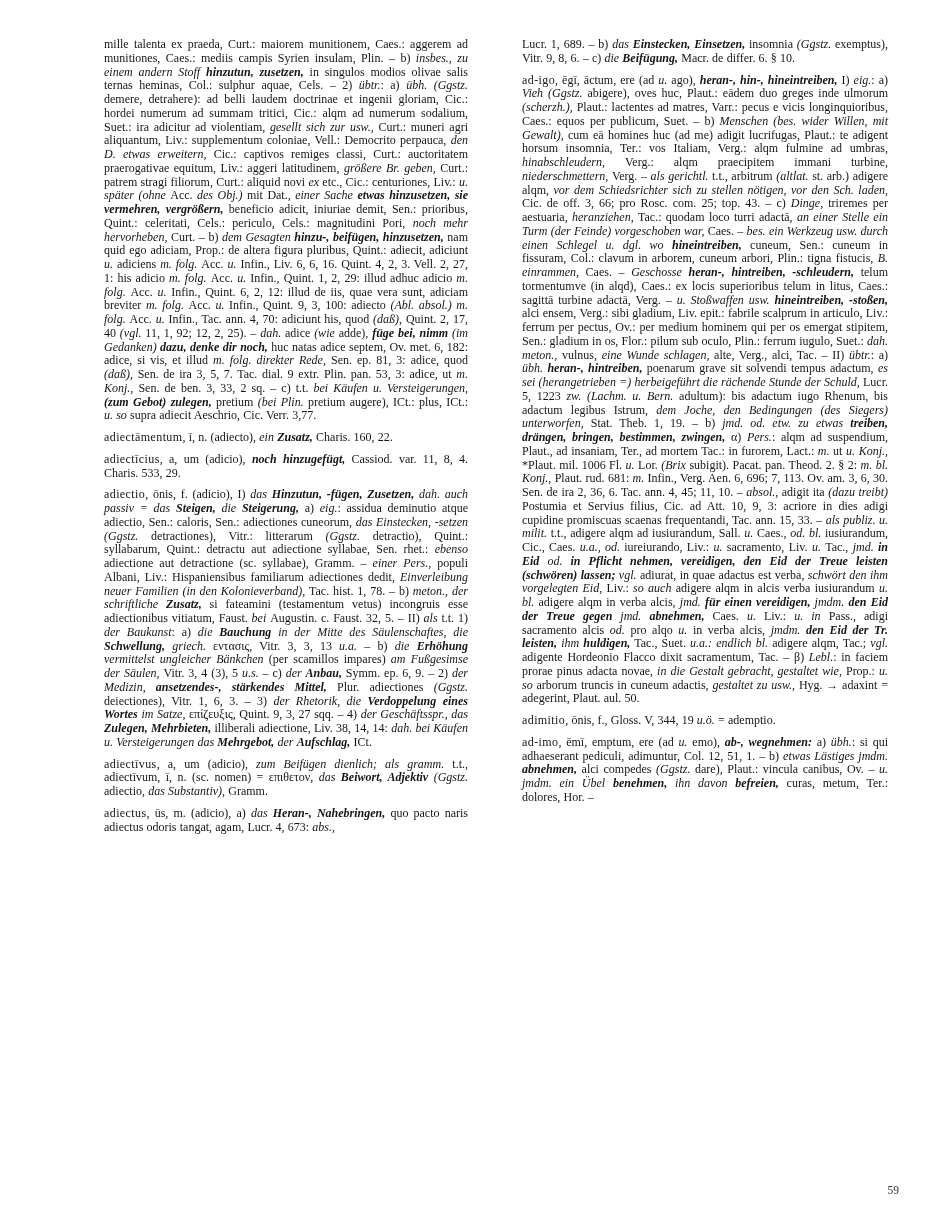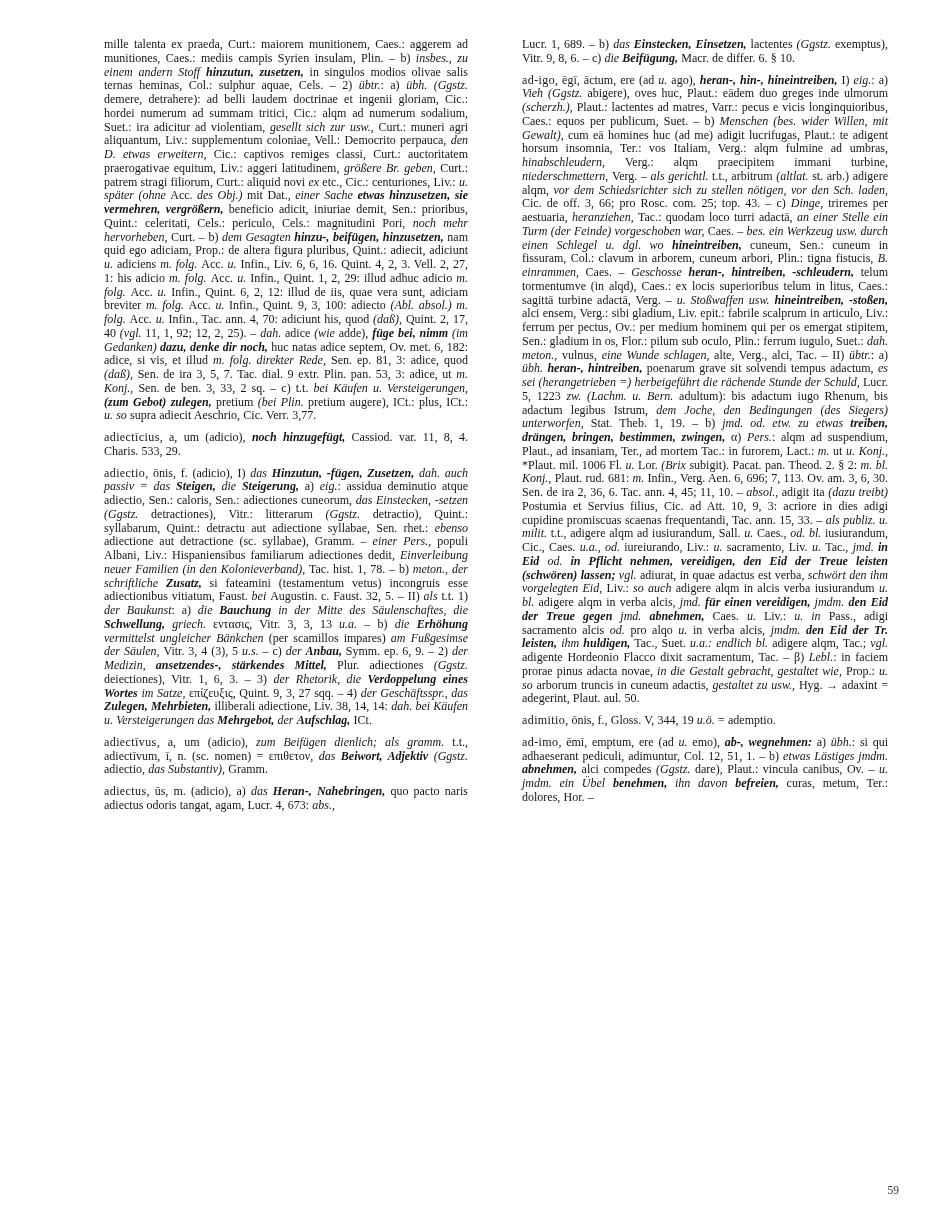--- a/index.html
+++ b/index.html
@@ -39,25 +39,26 @@
     color: #333;
     margin-top: 40px;
   }
 </style>
 </head>
 <body>
 
 <div class="sheet">
   <div class="col" data-col="0">
       <p class="para"><span>mille talenta ex praeda, Curt.: maiorem munitionem, Caes.: aggerem ad munitiones, Caes.: mediis campis Syrien insulam, Plin. – b) </span><span class="it">insbes., zu einem andern Stoff </span><span class="bdi">hinzutun, zusetzen,</span><span> in singulos modios olivae salis ternas heminas, Col.: sulphur aquae, Cels. – 2) </span><span class="it">übtr.</span><span>: a) </span><span class="it">übh. (Ggstz. </span><span>demere, detrahere): ad belli laudem doctrinae et ingenii gloriam, Cic.: hordei numerum ad summam tritici, Cic.: alqm ad numerum sodalium, Suet.: ira adicitur ad violentiam, </span><span class="it">gesellt sich zur usw., </span><span>Curt.: muneri agri aliquantum, Liv.: supplementum coloniae, Vell.: Democrito perpauca, </span><span class="it">den D. etwas erweitern, </span><span>Cic.: captivos remiges classi, Curt.: auctoritatem praerogativae equitum, Liv.: aggeri latitudinem, </span><span class="it">größere Br. geben, </span><span>Curt.: patrem stragi filiorum, Curt.: aliquid novi </span><span class="it">ex </span><span>etc., Cic.: centuriones, Liv.: </span><span class="it">u. später (ohne </span><span>Acc. </span><span class="it">des Obj.) </span><span>mit Dat., </span><span class="it">einer Sache </span><span class="bdi">etwas hinzusetzen, sie vermehren, vergrößern,</span><span> beneficio adicit, iniuriae demit, Sen.: prioribus, Quint.: celeritati, Cels.: periculo, Cels.: magnitudini Pori, </span><span class="it">noch mehr hervorheben, </span><span>Curt. – b) </span><span class="it">dem Gesagten </span><span class="bdi">hinzu-, beifügen, hinzusetzen,</span><span> nam quid ego adiciam, Prop.: de altera figura pluribus, Quint.: adiecit, adiciunt </span><span class="it">u. </span><span>adiciens </span><span class="it">m. folg. </span><span>Acc. </span><span class="it">u. </span><span>Infin., Liv. 6, 6, 16. Quint. 4, 2, 3. Vell. 2, 27, 1: his adicio </span><span class="it">m. folg. </span><span>Acc. </span><span class="it">u. </span><span>Infin., Quint. 1, 2, 29: illud adhuc adicio </span><span class="it">m. folg. </span><span>Acc. </span><span class="it">u. </span><span>Infin., Quint. 6, 2, 12: illud de iis, quae vera sunt, adiciam breviter </span><span class="it">m. folg. </span><span>Acc. </span><span class="it">u. </span><span>Infin., Quint. 9, 3, 100: adiecto </span><span class="it">(Abl. absol.) m. folg. </span><span>Acc. </span><span class="it">u. </span><span>Infin., Tac. ann. 4, 70: adiciunt his, quod </span><span class="it">(daß), </span><span>Quint. 2, 17, 40 </span><span class="it">(vgl. </span><span>11, 1, 92; 12, 2, 25). – </span><span class="it">dah. </span><span>adice </span><span class="it">(wie </span><span>adde), </span><span class="bdi">füge bei, nimm </span><span class="it">(im Gedanken) </span><span class="bdi">dazu, denke dir noch,</span><span> huc natas adice septem, Ov. met. 6, 182: adice, si vis, et illud </span><span class="it">m. folg. direkter Rede, </span><span>Sen. ep. 81, 3: adice, quod </span><span class="it">(daß), </span><span>Sen. de ira 3, 5, 7. Tac. dial. 9 extr. Plin. pan. 53, 3: adice, ut </span><span class="it">m. Konj., </span><span>Sen. de ben. 3, 33, 2 sq. – c) t.t. </span><span class="it">bei Käufen u. Versteigerungen, </span><span class="bdi">(zum Gebot) zulegen,</span><span> pretium </span><span class="it">(bei Plin. </span><span>pretium augere), ICt.: plus, ICt.: </span><span class="it">u. so </span><span>supra adiecit Aeschrio, Cic. Verr. 3,77.</span></p>
+      <p class="para"><span class="bd">adiectāmentum</span><span>, ī, n. (adiecto), </span><span class="it">ein </span><span class="bdi">Zusatz,</span><span> Charis. 160, 22.</span></p>
       <p class="para"><span class="bd">adiectīcius</span><span>, a, um (adicio), </span><span class="bdi">noch hinzugefügt,</span><span> Cassiod. var. 11, 8, 4. Charis. 533, 29.</span></p>
       <p class="para"><span class="bd">adiectio</span><span>, ōnis, f. (adicio), I) </span><span class="it">das </span><span class="bdi">Hinzutun, -fügen, Zusetzen,</span><span class="it"> dah. auch passiv = das </span><span class="bdi">Steigen,</span><span class="it"> die </span><span class="bdi">Steigerung,</span><span> a) </span><span class="it">eig.</span><span>: assidua deminutio atque adiectio, Sen.: caloris, Sen.: adiectiones cuneorum, </span><span class="it">das Einstecken, -setzen (Ggstz. </span><span>detractiones), Vitr.: litterarum </span><span class="it">(Ggstz. </span><span>detractio), Quint.: syllabarum, Quint.: detractu aut adiectione syllabae, Sen. rhet.: </span><span class="it">ebenso </span><span>adiectione aut detractione (sc. syllabae), Gramm. – </span><span class="it">einer Pers., </span><span>populi Albani, Liv.: Hispaniensibus familiarum adiectiones dedit, </span><span class="it">Einverleibung neuer Familien (in den Kolonieverband), </span><span>Tac. hist. 1, 78. – b) </span><span class="it">meton., der schriftliche </span><span class="bdi">Zusatz,</span><span> si fateamini (testamentum vetus) incongruis esse adiectionibus vitiatum, Faust. </span><span class="it">bei </span><span>Augustin. c. Faust. 32, 5. – II) </span><span class="it">als </span><span>t.t. 1) </span><span class="it">der Baukunst</span><span>: a) </span><span class="it">die </span><span class="bdi">Bauchung</span><span class="it"> in der Mitte des Säulenschaftes, die </span><span class="bdi">Schwellung,</span><span class="it"> griech. </span><span>εντασις, Vitr. 3, 3, 13 </span><span class="it">u.a. </span><span>– b) </span><span class="it">die </span><span class="bdi">Erhöhung</span><span class="it"> vermittelst ungleicher Bänkchen </span><span>(per scamillos impares) </span><span class="it">am Fußgesimse der Säulen, </span><span>Vitr. 3, 4 (3), 5 </span><span class="it">u.s. </span><span>– c) </span><span class="it">der </span><span class="bdi">Anbau,</span><span> Symm. ep. 6, 9. – 2) </span><span class="it">der Medizin, </span><span class="bdi">ansetzendes-, stärkendes Mittel,</span><span> Plur. adiectiones </span><span class="it">(Ggstz. </span><span>deiectiones), Vitr. 1, 6, 3. – 3) </span><span class="it">der Rhetorik, die </span><span class="bdi">Verdoppelung eines Wortes</span><span class="it"> im Satze, </span><span>επίζευξις, Quint. 9, 3, 27 sqq. – 4) </span><span class="it">der Geschäftsspr., das </span><span class="bdi">Zulegen, Mehrbieten,</span><span> illiberali adiectione, Liv. 38, 14, 14: </span><span class="it">dah. bei Käufen u. Versteigerungen das </span><span class="bdi">Mehrgebot,</span><span class="it"> der </span><span class="bdi">Aufschlag,</span><span> ICt.</span></p>
       <p class="para"><span class="bd">adiectīvus</span><span>, a, um (adicio), </span><span class="it">zum Beifügen dienlich; als gramm. </span><span>t.t., adiectīvum, ī, n. (sc. nomen) = επιθετον, </span><span class="it">das </span><span class="bdi">Beiwort, Adjektiv</span><span class="it"> (Ggstz. </span><span>adiectio, </span><span class="it">das Substantiv), </span><span>Gramm.</span></p>
       <p class="para"><span class="bd">adiectus</span><span>, ūs, m. (adicio), a) </span><span class="it">das </span><span class="bdi">Heran-, Nahebringen,</span><span> quo pacto naris adiectus odoris tangat, agam, Lucr. 4, 673: </span><span class="it">abs.,</span></p>
     </div>
   <div class="col" data-col="1">
-      <p class="para"><span>Lucr. 1, 689. – b) </span><span class="it">das </span><span class="bdi">Einstecken, Einsetzen,</span><span> lactentes </span><span class="it">(Ggstz. </span><span>exemptus), Vitr. 9, 8, 6. – c) </span><span class="it">die </span><span class="bdi">Beifügung,</span><span> Macr. de differ. 6. § 10.</span></p>
+      <p class="para"><span>Lucr. 1, 689. – b) </span><span class="it">das </span><span class="bdi">Einstecken, Einsetzen,</span><span> insomnia </span><span class="it">(Ggstz. </span><span>exemptus), Vitr. 9, 8, 6. – c) </span><span class="it">die </span><span class="bdi">Beifügung,</span><span> Macr. de differ. 6. § 10.</span></p>
       <p class="para"><span class="bd">ad-igo</span><span>, ēgī, āctum, ere (ad </span><span class="it">u. </span><span>ago), </span><span class="bdi">heran-, hin-, hineintreiben,</span><span> I) </span><span class="it">eig.</span><span>: a) </span><span class="it">Vieh (Ggstz. </span><span>abigere), oves huc, Plaut.: eādem duo greges inde ulmorum </span><span class="it">(scherzh.), </span><span>Plaut.: lactentes ad matres, Varr.: pecus e vicis longinquioribus, Caes.: equos per publicum, Suet. – b) </span><span class="it">Menschen (bes. wider Willen, mit Gewalt), </span><span>cum eā homines huc (ad me) adigit lucrifugas, Plaut.: te adigent horsum insomnia, Ter.: vos Italiam, Verg.: alqm fulmine ad umbras, </span><span class="it">hinabschleudern, </span><span>Verg.: alqm praecipitem immani turbine, </span><span class="it">niederschmettern, </span><span>Verg. – </span><span class="it">als gerichtl. </span><span>t.t., arbitrum </span><span class="it">(altlat. </span><span>st. arb.) adigere alqm, </span><span class="it">vor dem Schiedsrichter sich zu stellen nötigen, vor den Sch. laden, </span><span>Cic. de off. 3, 66; pro Rosc. com. 25; top. 43. – c) </span><span class="it">Dinge, </span><span>triremes per aestuaria, </span><span class="it">heranziehen, </span><span>Tac.: quodam loco turri adactā, </span><span class="it">an einer Stelle ein Turm (der Feinde) vorgeschoben war, </span><span>Caes. – </span><span class="it">bes. ein Werkzeug usw. durch einen Schlegel u. dgl. wo </span><span class="bdi">hineintreiben,</span><span> cuneum, Sen.: cuneum in fissuram, Col.: clavum in arborem, cuneum arbori, Plin.: tigna fistucis, </span><span class="it">B. einrammen, </span><span>Caes. – </span><span class="it">Geschosse </span><span class="bdi">heran-, hintreiben, -schleudern,</span><span> telum tormentumve (in alqd), Caes.: ex locis superioribus telum in litus, Caes.: sagittā turbine adactā, Verg. – </span><span class="it">u. Stoßwaffen usw. </span><span class="bdi">hineintreiben, -stoßen,</span><span> alci ensem, Verg.: sibi gladium, Liv. epit.: fabrile scalprum in articulo, Liv.: ferrum per pectus, Ov.: per medium hominem qui per os emergat stipitem, Sen.: gladium in os, Flor.: pilum sub oculo, Plin.: ferrum iugulo, Suet.: </span><span class="it">dah. meton., </span><span>vulnus, </span><span class="it">eine Wunde schlagen, </span><span>alte, Verg., alci, Tac. – II) </span><span class="it">übtr.</span><span>: a) </span><span class="it">übh. </span><span class="bdi">heran-, hintreiben,</span><span> poenarum grave sit solvendi tempus adactum, </span><span class="it">es sei (herangetrieben =) herbeigeführt die rächende Stunde der Schuld, </span><span>Lucr. 5, 1223 </span><span class="it">zw. (Lachm. u. Bern. </span><span>adultum): bis adactum iugo Rhenum, bis adactum legibus Istrum, </span><span class="it">dem Joche, den Bedingungen (des Siegers) unterworfen, </span><span>Stat. Theb. 1, 19. – b) </span><span class="it">jmd. od. etw. zu etwas </span><span class="bdi">treiben, drängen, bringen, bestimmen, zwingen,</span><span> α) </span><span class="it">Pers.</span><span>: alqm ad suspendium, Plaut., ad insaniam, Ter., ad mortem Tac.: in furorem, Lact.: </span><span class="it">m. </span><span>ut </span><span class="it">u. Konj., </span><span>*Plaut. mil. 1006 Fl. </span><span class="it">u. </span><span>Lor. </span><span class="it">(Brix </span><span>subigit). Pacat. pan. Theod. 2. § 2: </span><span class="it">m. bl. Konj., </span><span>Plaut. rud. 681: </span><span class="it">m. </span><span>Infin., Verg. Aen. 6, 696; 7, 113. Ov. am. 3, 6, 30. Sen. de ira 2, 36, 6. Tac. ann. 4, 45; 11, 10. – </span><span class="it">absol., </span><span>adigit ita </span><span class="it">(dazu treibt) </span><span>Postumia et Servius filius, Cic. ad Att. 10, 9, 3: acriore in dies adigi cupidine promiscuas scaenas frequentandi, Tac. ann. 15, 33. – </span><span class="it">als publiz. u. milit. </span><span>t.t., adigere alqm ad iusiurandum, Sall. </span><span class="it">u. </span><span>Caes., </span><span class="it">od. bl. </span><span>iusiurandum, Cic., Caes. </span><span class="it">u.a., od. </span><span>iureiurando, Liv.: </span><span class="it">u. </span><span>sacramento, Liv. </span><span class="it">u. </span><span>Tac., </span><span class="it">jmd. </span><span class="bdi">in Eid </span><span class="it">od. </span><span class="bdi">in Pflicht nehmen, vereidigen, den Eid der Treue leisten (schwören) lassen;</span><span class="it"> vgl. </span><span>adiurat, in quae adactus est verba, </span><span class="it">schwört den ihm vorgelegten Eid, </span><span>Liv.: </span><span class="it">so auch </span><span>adigere alqm in alcis verba iusiurandum </span><span class="it">u. bl. </span><span>adigere alqm in verba alcis, </span><span class="it">jmd. </span><span class="bdi">für einen vereidigen,</span><span class="it"> jmdm. </span><span class="bdi">den Eid der Treue gegen </span><span class="it">jmd. </span><span class="bdi">abnehmen,</span><span> Caes. </span><span class="it">u. </span><span>Liv.: </span><span class="it">u. in </span><span>Pass., adigi sacramento alcis </span><span class="it">od. </span><span>pro alqo </span><span class="it">u. </span><span>in verba alcis, </span><span class="it">jmdm. </span><span class="bdi">den Eid der Tr. leisten,</span><span class="it"> ihm </span><span class="bdi">huldigen,</span><span> Tac., Suet. </span><span class="it">u.a.: endlich bl. </span><span>adigere alqm, Tac.; </span><span class="it">vgl. </span><span>adigente Hordeonio Flacco dixit sacramentum, Tac. – β) </span><span class="it">Lebl.</span><span>: in faciem prorae pinus adacta novae, </span><span class="it">in die Gestalt gebracht, gestaltet wie, </span><span>Prop.: </span><span class="it">u. so </span><span>arborum truncis in cuneum adactis, </span><span class="it">gestaltet zu usw., </span><span>Hyg. → adaxint = adegerint, Plaut. aul. 50.</span></p>
       <p class="para"><span class="bd">adimitio</span><span>, ōnis, f., Gloss. V, 344, 19 </span><span class="it">u.ö. </span><span>= ademptio.</span></p>
       <p class="para"><span class="bd">ad-imo</span><span>, ēmī, emptum, ere (ad </span><span class="it">u. </span><span>emo), </span><span class="bdi">ab-, wegnehmen:</span><span> a) </span><span class="it">übh.</span><span>: si qui adhaeserant pediculi, adimuntur, Col. 12, 51, 1. – b) </span><span class="it">etwas Lästiges jmdm. </span><span class="bdi">abnehmen,</span><span> alci compedes </span><span class="it">(Ggstz. </span><span>dare), Plaut.: vincula canibus, Ov. – </span><span class="it">u. jmdm. ein Übel </span><span class="bdi">benehmen,</span><span class="it"> ihn davon </span><span class="bdi">befreien,</span><span> curas, metum, Ter.: dolores, Hor. – </span></p>
     </div>
   <div class="pageno">59</div>
 </div>
 
 </body></html>

